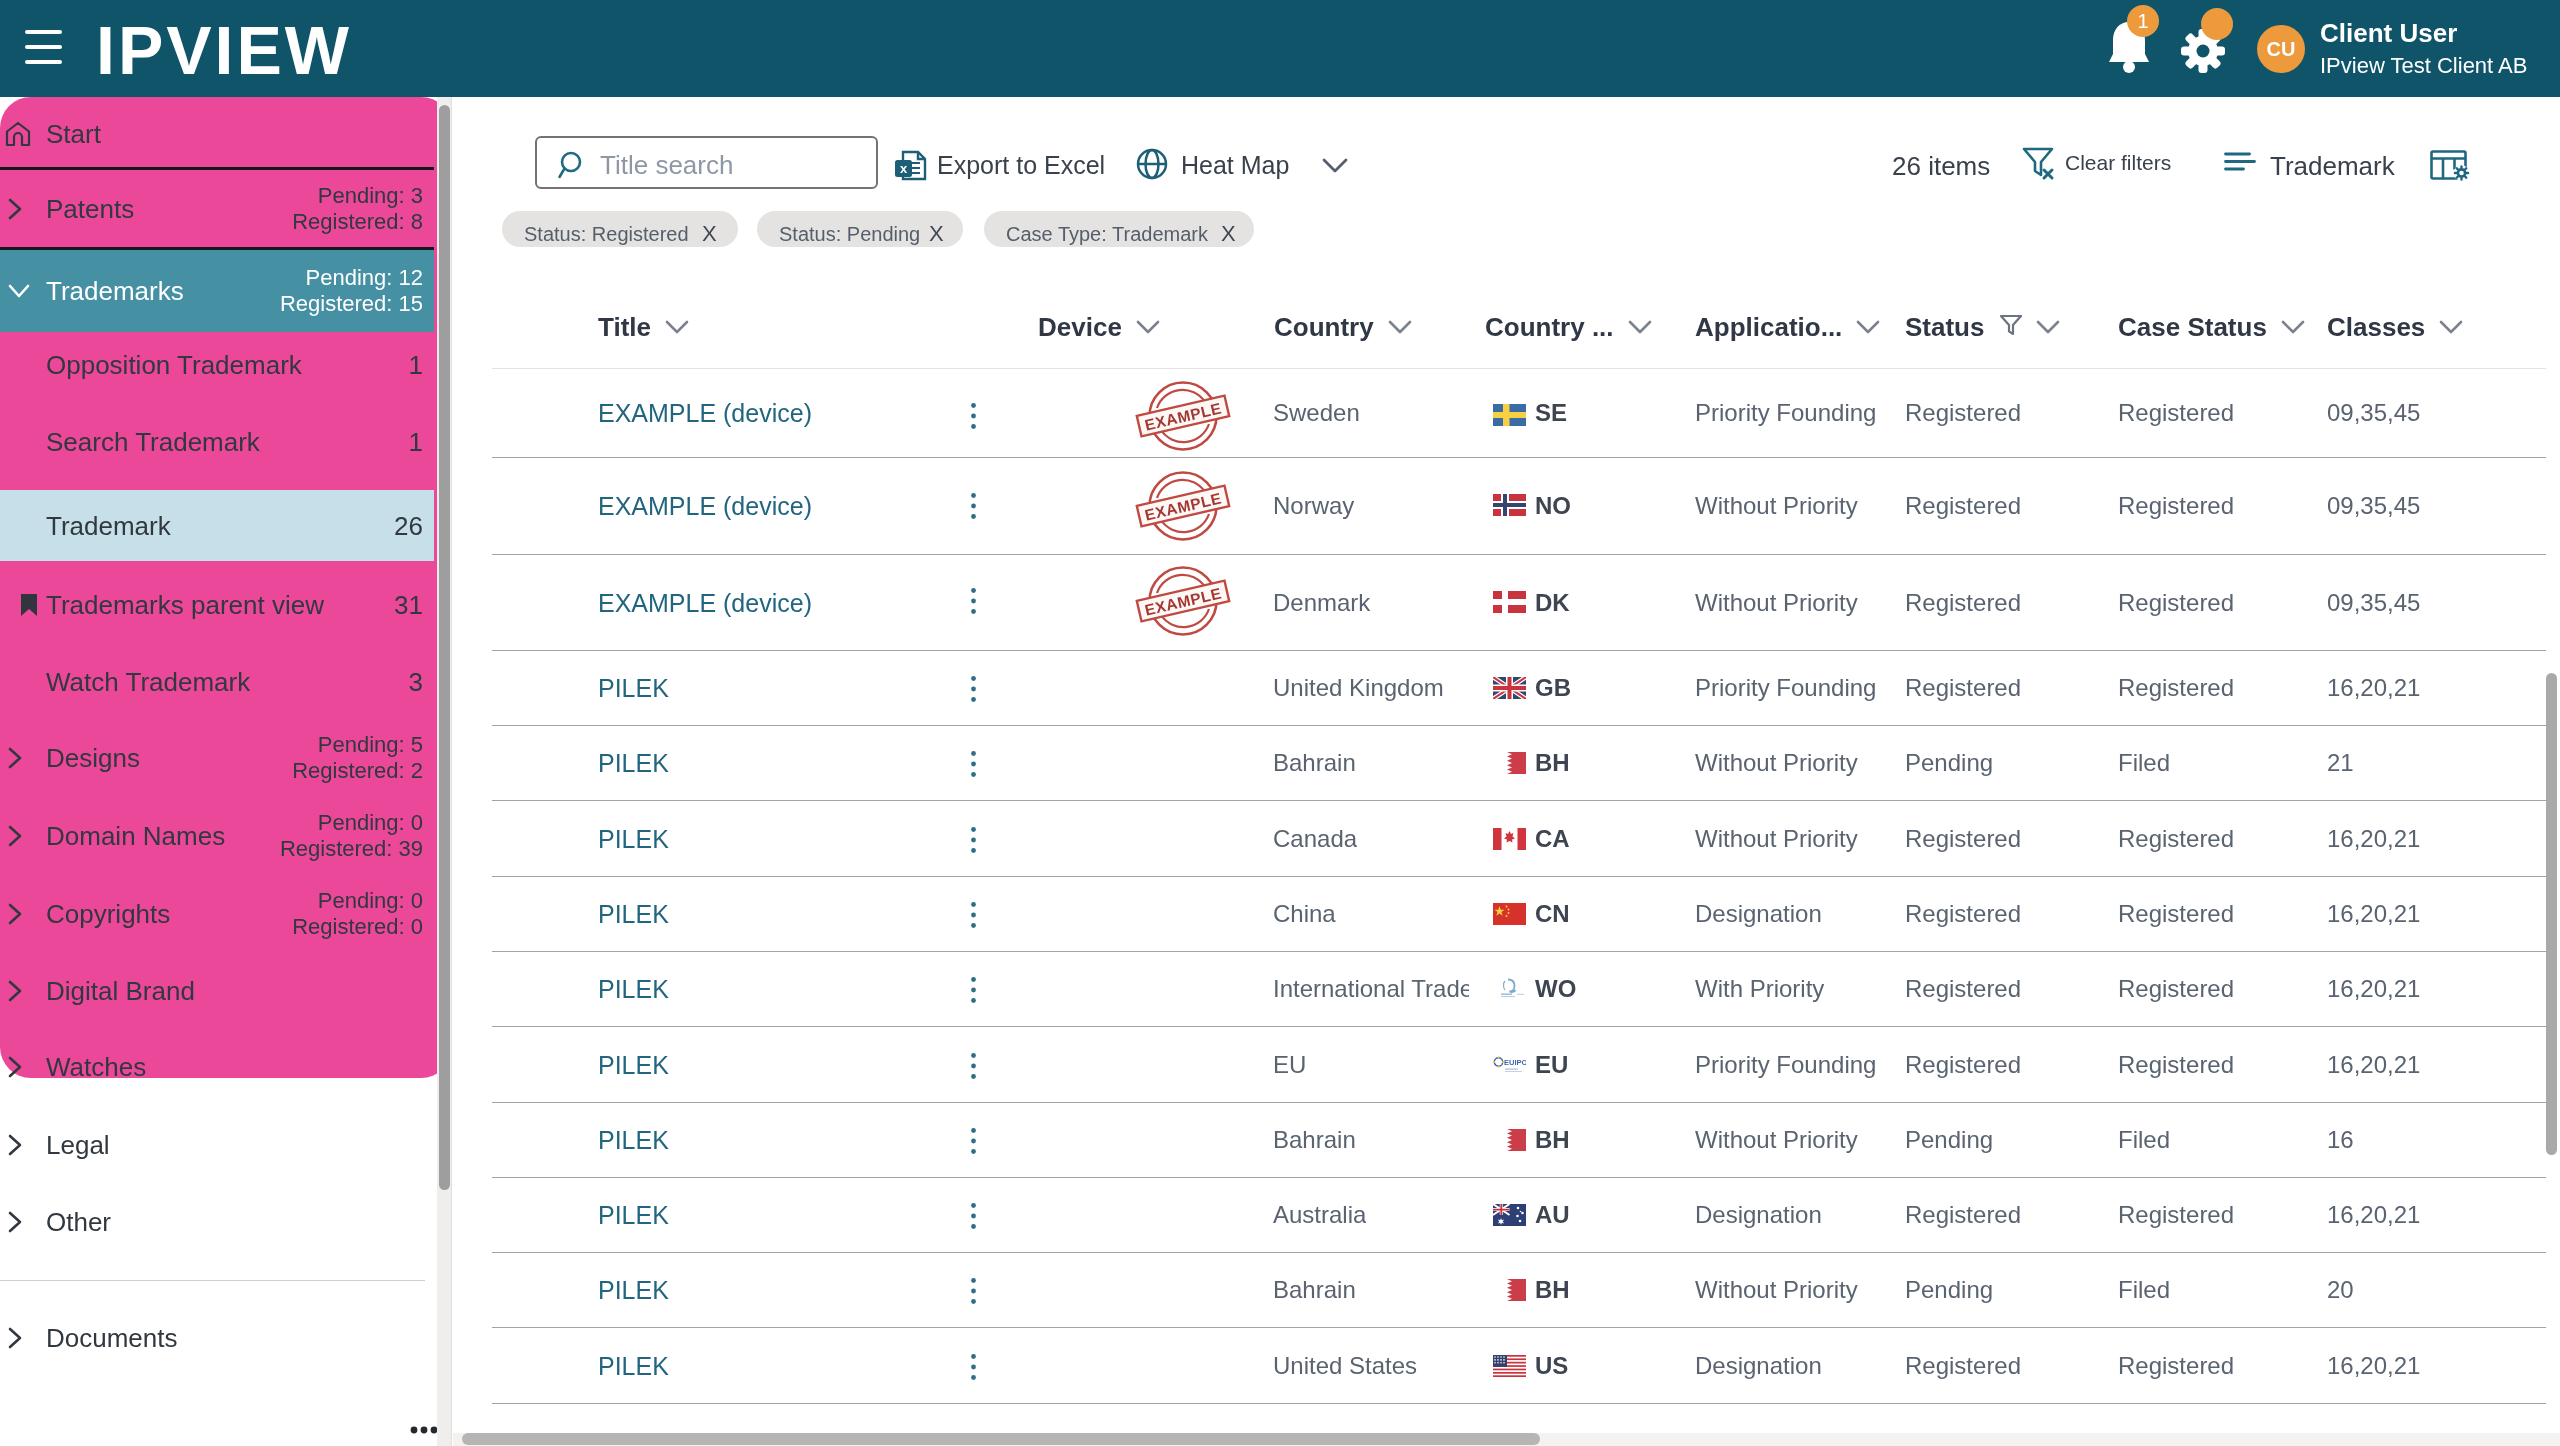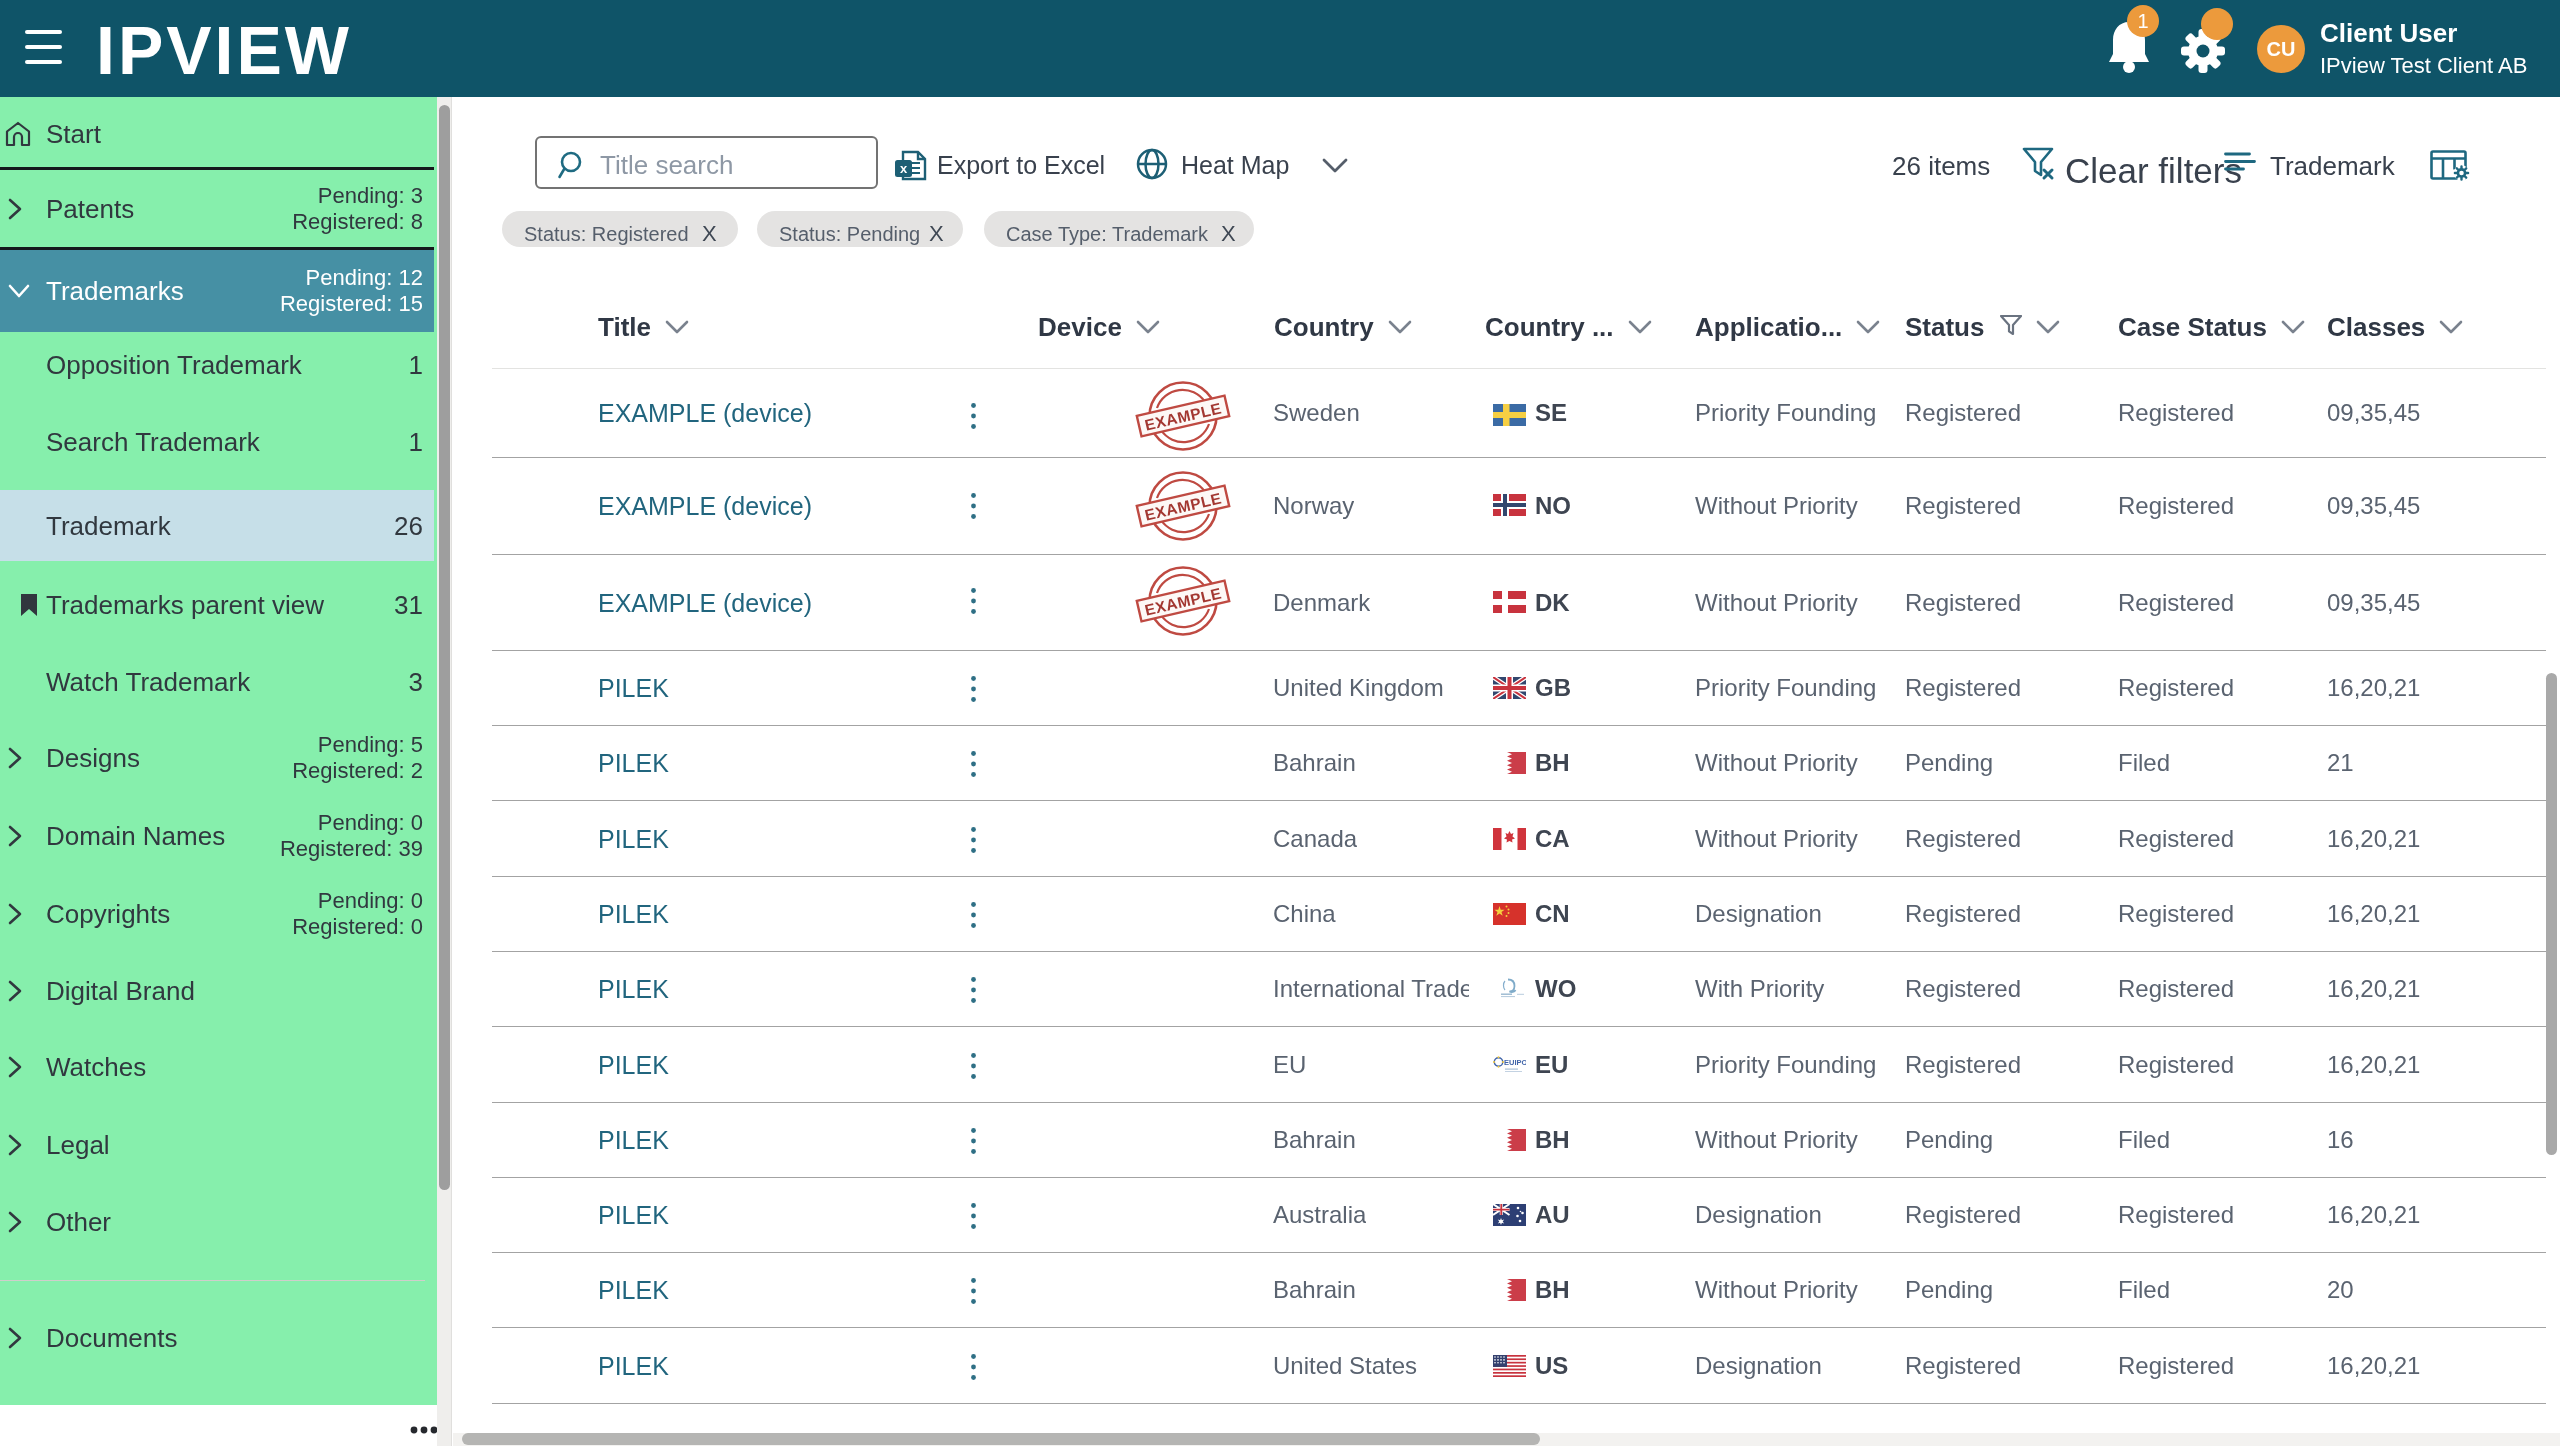--- a/index.html
+++ b/index.html
@@ -7,21 +7,21 @@
 .abs { position:absolute; }
 
 #hdr { position:absolute; left:0; top:0; width:2560px; height:97px; background:#0f5468; }
 #logo { position:absolute; left:96px; top:11px; color:#fff; font-size:68px; font-weight:bold; letter-spacing:3px; }
 .hamb { position:absolute; left:25px; width:37px; height:4px; background:#fff; border-radius:2px; }
 #hdr .uname { position:absolute; left:2320px; top:18px; color:#fff; font-size:26px; font-weight:bold; }
 #hdr .uorg  { position:absolute; left:2320px; top:53px; color:#fff; font-size:22px; white-space:nowrap; }
 #avatar { position:absolute; left:2257px; top:25px; width:48px; height:48px; border-radius:50%; background:#ec9a3c; color:#fff; font-size:20px; font-weight:bold; text-align:center; line-height:48px; }
 .badge { position:absolute; width:32px; height:32px; border-radius:50%; background:#ec9a3c; color:#fff; font-size:20px; text-align:center; line-height:32px; }
 
-#side { position:absolute; left:0; top:97px; width:452px; height:1308px; background:#86efac; }
+#side { position:absolute; left:0; top:97px; width:452px; height:981px; background:#ec4899;border-radius:31px; }
 #side .item { position:absolute; left:0; width:434px; color:#31383f; font-size:26px; }
 #side .lbl { position:absolute; left:46px; top:50%; transform:translateY(-50%); white-space:nowrap; }
 #side .num { position:absolute; right:11px; top:50%; transform:translateY(-50%); font-size:26px; }
 #side .two { position:absolute; right:11px; top:50%; transform:translateY(-50%); font-size:22px; text-align:right; line-height:26px; }
 #side .chev { position:absolute; left:8px; top:50%; }
 .sbar-track { position:absolute; left:437px; top:97px; width:14px; height:1349px; background:#efeeec; }
 .sbar-thumb { position:absolute; left:439px; top:105px; width:11px; height:1085px; background:#9e9e9e; border-radius:6px; }
 #sideborder { position:absolute; left:451px; top:97px; width:1px; height:1349px; background:#e0dfdd; }
 
 #main { position:absolute; left:452px; top:97px; width:2108px; height:1349px; background:#fff; }
@@ -211,21 +211,21 @@
   <span class="abs t-dark" style="left:729px;top:54px;font-size:25px">Heat Map</span>
   <svg class="abs" style="left:870px;top:61px" width="26" height="15" viewBox="0 0 26 15" fill="none" stroke="#555e6a" stroke-width="2.8" stroke-linecap="round" stroke-linejoin="round">
       <path d="M2 2 L13 13 L24 2"></path>
     </svg>
 
   <span class="abs t-dark" style="left:1440px;top:54px;font-size:26px">26 items</span>
   <svg class="abs" style="left:1570px;top:50px" width="34" height="34" viewBox="0 0 34 34" fill="none" stroke="#1e6880" stroke-width="2.6" stroke-linejoin="round" stroke-linecap="round">
     <path d="M2 2 h28 L19 15 v13 l-6 -4 v-9 Z"></path>
     <path d="M22 23 l8 8 M30 23 l-8 8" stroke-width="3"></path>
   </svg>
-  <span class="abs t-dark" style="left:1613px;top:54px;font-size:35px">Clear filters</span>
+  <span class="abs t-dark" style="left:1613px;top:54px;font-size:21px">Clear filters</span>
   <svg class="abs" style="left:1772px;top:55px" width="32" height="20" viewBox="0 0 32 20" fill="none" stroke="#1e6880" stroke-width="2.8" stroke-linecap="round">
       <path d="M1.5 2 h24 M1.5 9.5 h29 M1.5 17 h18"></path>
     </svg>
   <span class="abs t-dark" style="left:1818px;top:54px;font-size:26px">Trademark</span>
   <svg class="abs" style="left:1978px;top:53px" width="40" height="31" viewBox="0 0 40 31" fill="none" stroke="#1e6880" stroke-width="2.6">
     <rect x="1.5" y="1.5" width="34" height="27" rx="1.5"></rect>
     <path d="M1.5 8.5 h34 M13 8.5 v20 M24.5 8.5 v11"></path>
     <g transform="translate(31.5,23)">
         <circle r="7.8" fill="#fff" stroke="none"></circle>
         <circle r="3.6" stroke-width="2.6"></circle>

